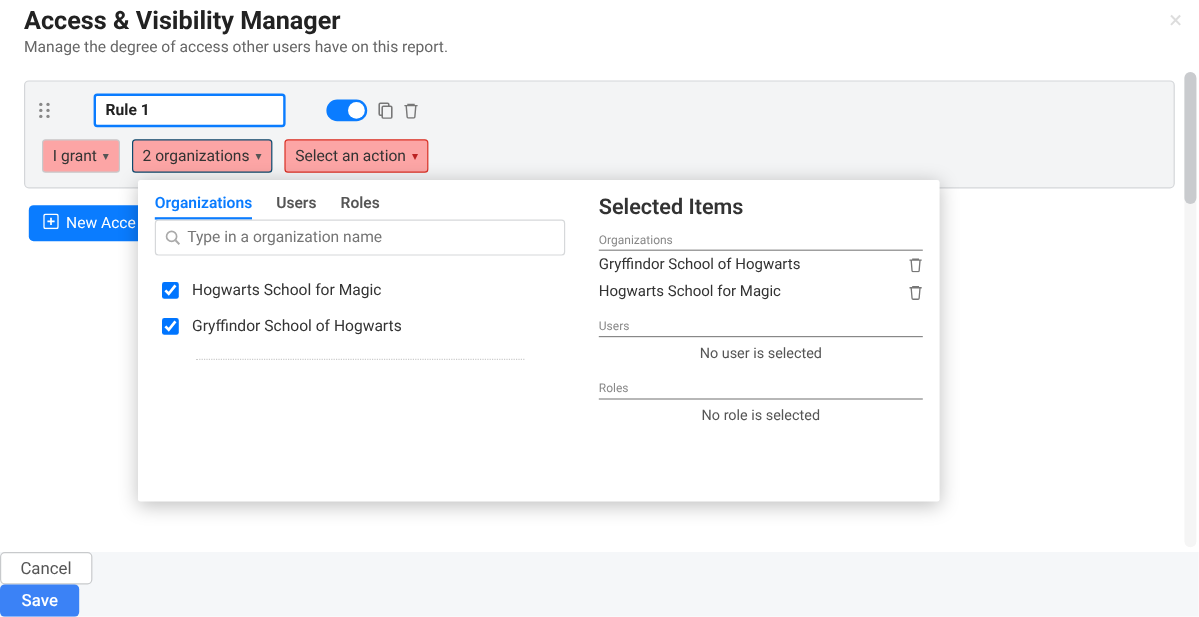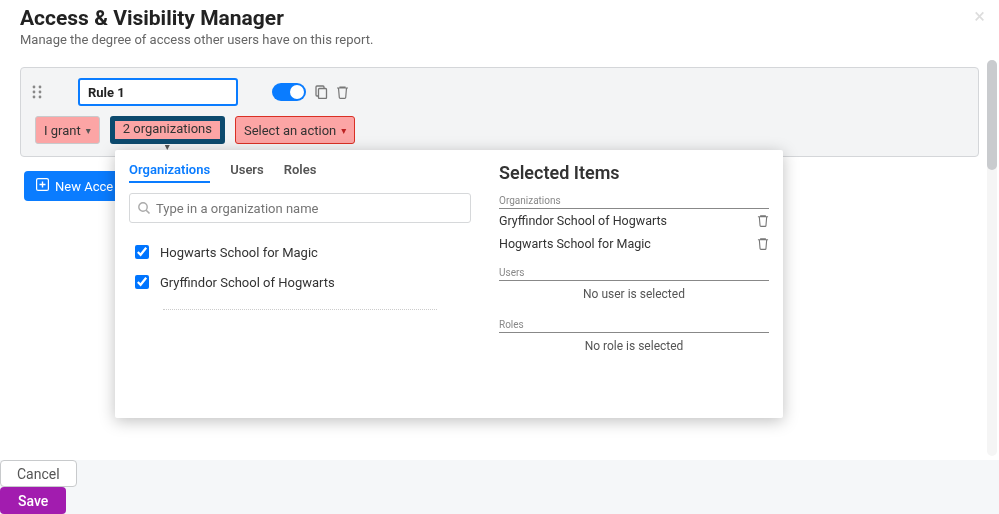--- a/index.html
+++ b/index.html
@@ -14,50 +14,50 @@
   .rule-row1 { display: flex; align-items: center; gap: 8px; }
   .drag-icon { color: #888; font-size: 14px; letter-spacing: -2px; cursor: grab; }
   .drag-icon svg { display: block; }
   .rule-name { width: 160px; height: 28px; border: 2px solid #0a7cff; border-radius: 3px; padding: 0 8px; font-size: 13px; font-weight: 700; color: #222; background: #fff; margin-left: 27px; }
   .toggle { position: relative; width: 34px; height: 18px; background: #0a7cff; border-radius: 10px; cursor: pointer; }
   .toggle::after { content: ""; position: absolute; left: 18px; top: 2px; width: 14px; height: 14px; background: #fff; border-radius: 50%; }
   .tool-ico { color: #777; cursor: pointer; display: inline-flex; }
 
   .rule-row2 { display: flex; align-items: center; gap: 10px; margin-top: 10px; padding-left: 4px; }
   .dd { height: 28px; padding: 0 8px; font-size: 13px; background: #fca5a5; border: 1px solid #c8cacc; border-radius: 3px; display: inline-flex; align-items: center; gap: 5px; cursor: pointer; color: #333; }
-  .dd.blue { border: 5px solid #0c4a6e; flex-direction: column; }
+  .dd.blue { border: 1px solid #0c4a6e; }
   .dd.red  { border: 1px solid #d93025; }
   .chev { font-size: 10px; color: #555; }
 
   .new-btn { margin: 14px 0 0 24px; display: inline-flex; align-items: center; gap: 6px; background: #0a7cff; color: #fff; border: none; border-radius: 4px; height: 30px; padding: 0 12px; font-size: 13px; cursor: pointer; text-align: center; }
 
   
   .pop { position: absolute; top: 150px; left: 115px; width: 668px; height: 268px; background: #fff; box-shadow: 0 3px 16px rgba(0,0,0,.25); border-radius: 2px; display: flex; }
   .pop-left { width: 370px; padding: 12px 14px 10px 14px; position: relative; }
   .tabs { display: flex; gap: 20px; font-size: 13px; font-weight: 600; color: #555; }
   .tabs .tab { cursor: pointer; padding-bottom: 4px; }
   .tabs .active { color: #0a7cff; border-bottom: 2px solid #0a7cff; }
-  .search-wrap { position: relative; margin-top: 10px; }
+  .search-wrap { position: relative; margin-top: 0; }
   .search-ico { position: absolute; left: 8px; top: 7px; color: #aaa; }
   .search { width: 100%; height: 30px; border: 1px solid #d6d8da; border-radius: 3px; padding: 0 8px 0 26px; font-size: 13px; color: #777; }
   .opts { margin-top: 14px; }
   .opt { display: flex; align-items: center; gap: 8px; font-size: 13px; color: #333; padding: 5px 2px; }
   .opt input { width: 14px; height: 14px; }
   .dotline { margin: 12px auto 0 auto; border: none; border-top: 1px dotted #ccc; width: 80%; }
 
   .pop-right { flex: 1; padding: 12px 14px 10px 14px; }
   .sel-head { font-size: 18px; font-weight: 600; color: #333; }
   .grp-label { font-size: 10px; color: #888; border-bottom: 1px solid #888; margin-top: 12px; padding-bottom: 2px; }
   .sel-item { display: flex; align-items: center; justify-content: space-between; font-size: 12.5px; color: #333; padding: 4px 0; }
   .sel-item .del { color: #777; cursor: pointer; display:inline-flex; }
   .empty { text-align: center; font-size: 12px; color: #555; padding: 6px 0; }
 
   .footer { position: absolute; bottom: 0; left: 0; right: 0; height: 54px; background: #f5f7f9; display: flex; align-items: flex-start; justify-content: flex-end; padding-right: 20px; flex-direction: column; }
   .btn-cancel { background: #fff; border: 1px solid #c8cacc; color: #555; border-radius: 4px; height: 32px; padding: 0 16px; font-size: 14px; cursor: pointer; }
-  .btn-save { background: #a21caf; border: none; color: #fff; border-radius: 4px; height: 32px; padding: 0 18px; font-size: 14px; font-weight: 500; cursor: pointer; }
+  .btn-save { background: #3b82f6; border: none; color: #fff; border-radius: 4px; height: 32px; padding: 0 18px; font-size: 14px; font-weight: 500; cursor: pointer; }
 
   .scrollbar { position: absolute; top: 60px; right: 2px; bottom: 58px; width: 10px; background: #f5f5f5; border-radius: 5px;}
   .scroll-thumb { position: absolute; top: 0; width: 100%; height: 110px; background: #c9cbce; border-radius: 5px; }
 </style>
 </head>
 <body>
 
 
 
 

